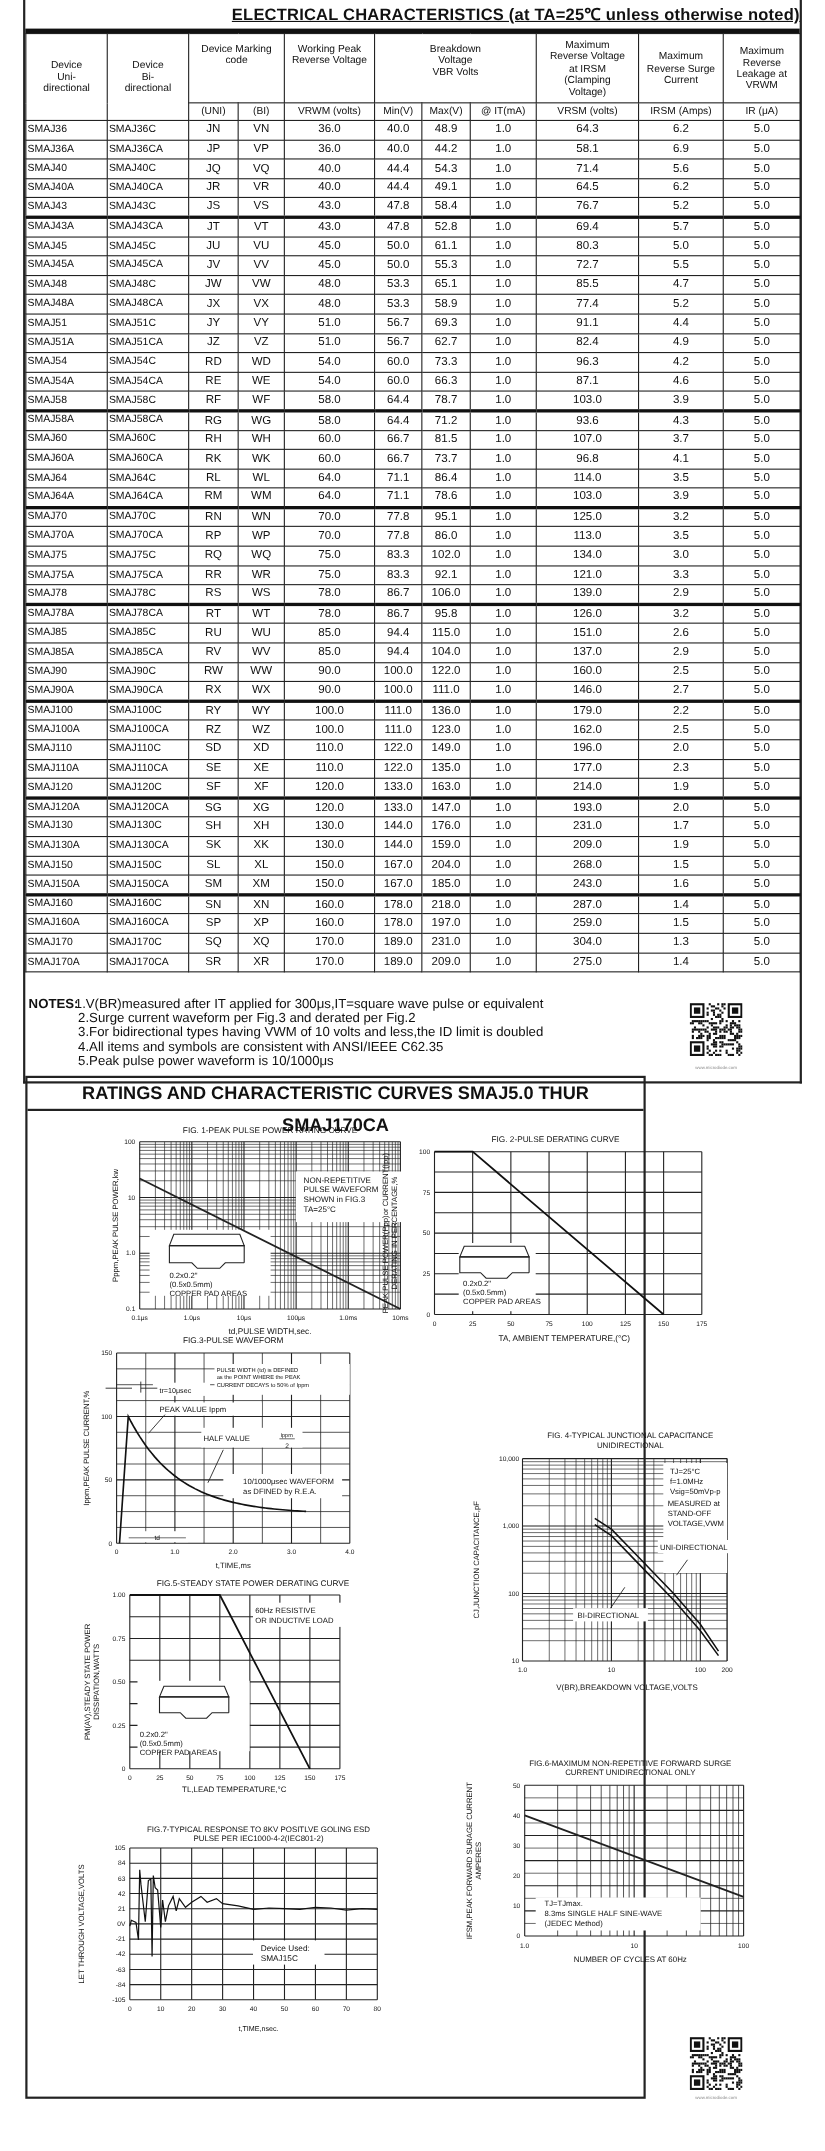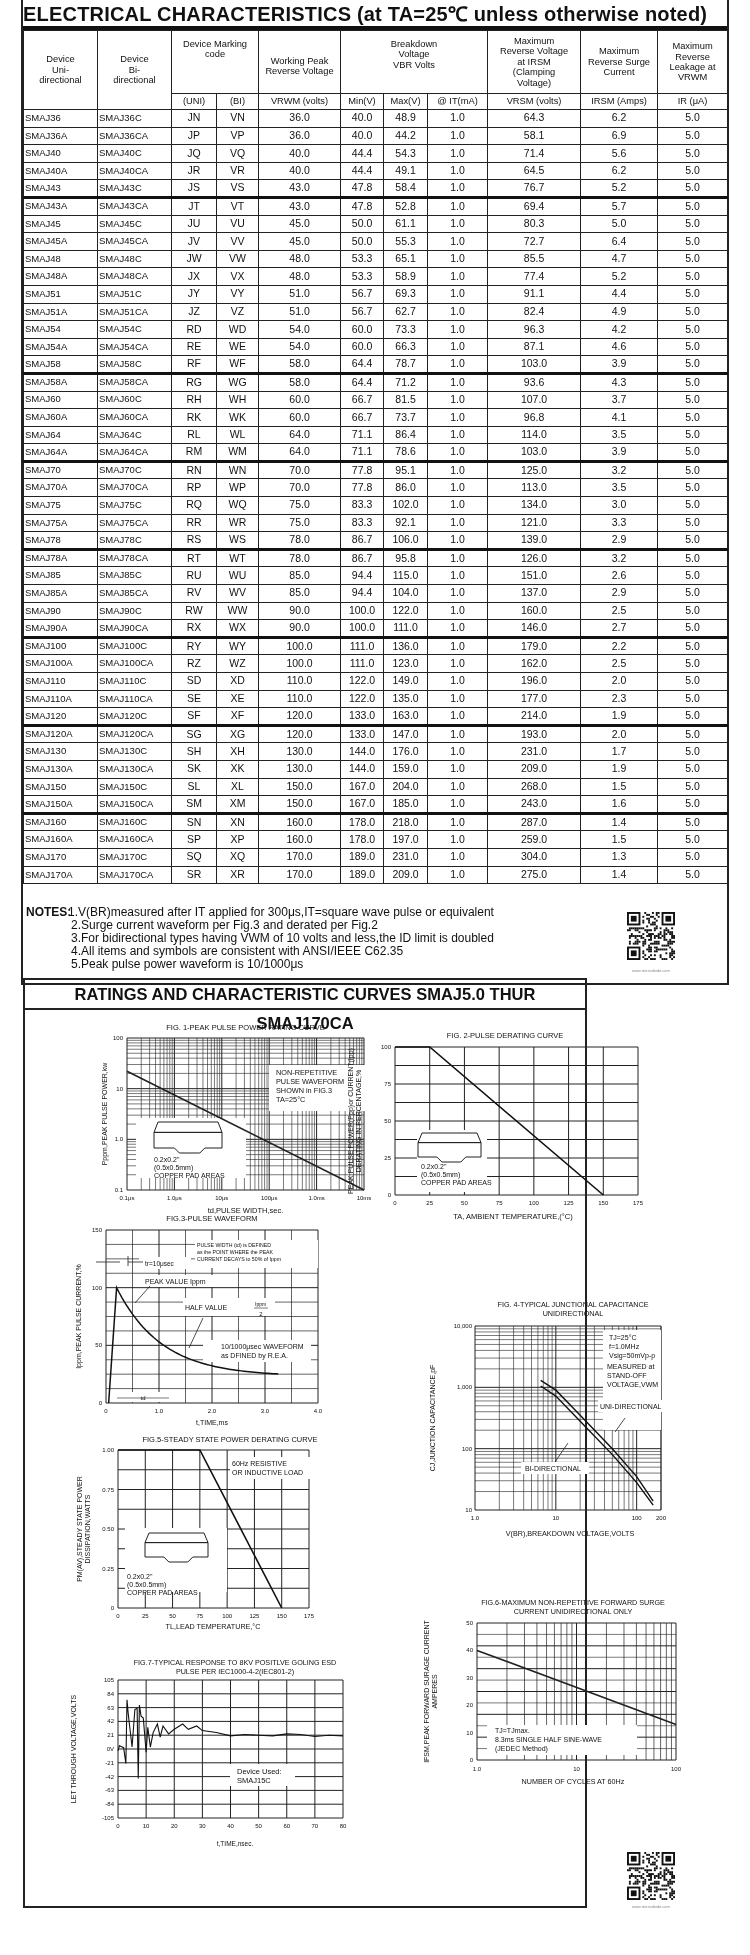--- a/index.html
+++ b/index.html
@@ -1,18 +1,18 @@
 <!DOCTYPE html>
 <html><head>
 <meta charset="utf-8">
 <style>
   * { box-sizing: border-box; margin: 0; padding: 0; }
   body { width: 750px; height: 1955px; background: #fff; font-family: "Liberation Sans", sans-serif; color: #111; position: relative; overflow: hidden; }
   .sheet1 { position: absolute; left: 21px; top: 0; width: 708px; height: 985px; border: 2px solid #222; border-top: none; }
-  .title1 { height: 30px; border-bottom: 4px solid #111; text-align: left; font-weight: bold; font-size: 20px; line-height: 28px; letter-spacing: 0.2px; }
+  .title1 { height: 30px; border-bottom: 4px solid #111; text-align: right; font-weight: bold; font-size: 15px; line-height: 28px; letter-spacing: 0.2px; text-decoration: underline; }
   table.ec { border-collapse: collapse; width: 704px; table-layout: fixed; font-size: 10px; }
   table.ec td, table.ec th { border: 1.5px solid #222; font-weight: normal; text-align: center; padding: 0; line-height: 1.12; }
   table.ec th { font-size: 9.3px; }
   table.ec tr.h1 th { height: 63px; }
   table.ec tr.h2 th { height: 16px; font-size: 9.3px; }
   table.ec td { height: 17.6px; font-size: 10.5px; }
   table.ec td.l { text-align: left; padding-left: 1px; font-size: 9.5px; }
   table.ec tr.thick td { border-top: 3px solid #111; }
   .notes { position: absolute; left: 0; top: 906px; width: 584px; height: 77px; font-size: 12px; line-height: 13px; padding-left: 1px; }
   .notes .lbl { font-weight: bold; position: absolute; left: 3px; top: 0; }
@@ -45,21 +45,21 @@
         <col style="width:60px">
         <col style="width:93px">
         <col style="width:77px">
         <col style="width:70px">
     </colgroup>
     <thead>
       <tr class="h1">
         <th rowspan="2"><span>Device</span><br><span>Uni-</span><br><span>directional</span></th>
         <th rowspan="2"><span>Device</span><br><span>Bi-</span><br><span>directional</span></th>
         <th colspan="2" style="vertical-align:top;padding-top:8px"><span>Device  Marking</span><br><span>code</span></th>
-        <th style="vertical-align:top;padding-top:25px"><span>Working Peak</span><br><span>Reverse Voltage</span></th>
+        <th style="vertical-align:top;padding-top:8px"><span>Working Peak</span><br><span>Reverse Voltage</span></th>
         <th colspan="3" style="vertical-align:top;padding-top:8px"><span>Breakdown</span><br><span>Voltage</span><br><span>VBR Volts</span></th>
         <th><span>Maximum</span><br><span>Reverse Voltage</span><br><span>at IRSM</span><br><span>(Clamping</span><br><span>Voltage)</span></th>
         <th><span>Maximum</span><br><span>Reverse Surge</span><br><span>Current</span></th>
         <th><span>Maximum</span><br><span>Reverse</span><br><span>Leakage at</span><br><span>VRWM</span></th>
       </tr>
       <tr class="h2">
         <th>(UNI)</th>
         <th>(BI)</th>
         <th>VRWM (volts)</th>
         <th>Min(V)</th>
@@ -165,21 +165,21 @@
         <tr>
           <td class="l">SMAJ45A</td>
           <td class="l">SMAJ45CA</td>
           <td>JV</td>
           <td>VV</td>
           <td>45.0</td>
           <td>50.0</td>
           <td>55.3</td>
           <td>1.0</td>
           <td>72.7</td>
-          <td>6.4</td>
+          <td>5.5</td>
           <td>5.0</td>
         </tr>
         <tr>
           <td class="l">SMAJ48</td>
           <td class="l">SMAJ48C</td>
           <td>JW</td>
           <td>VW</td>
           <td>48.0</td>
           <td>53.3</td>
           <td>65.1</td>

